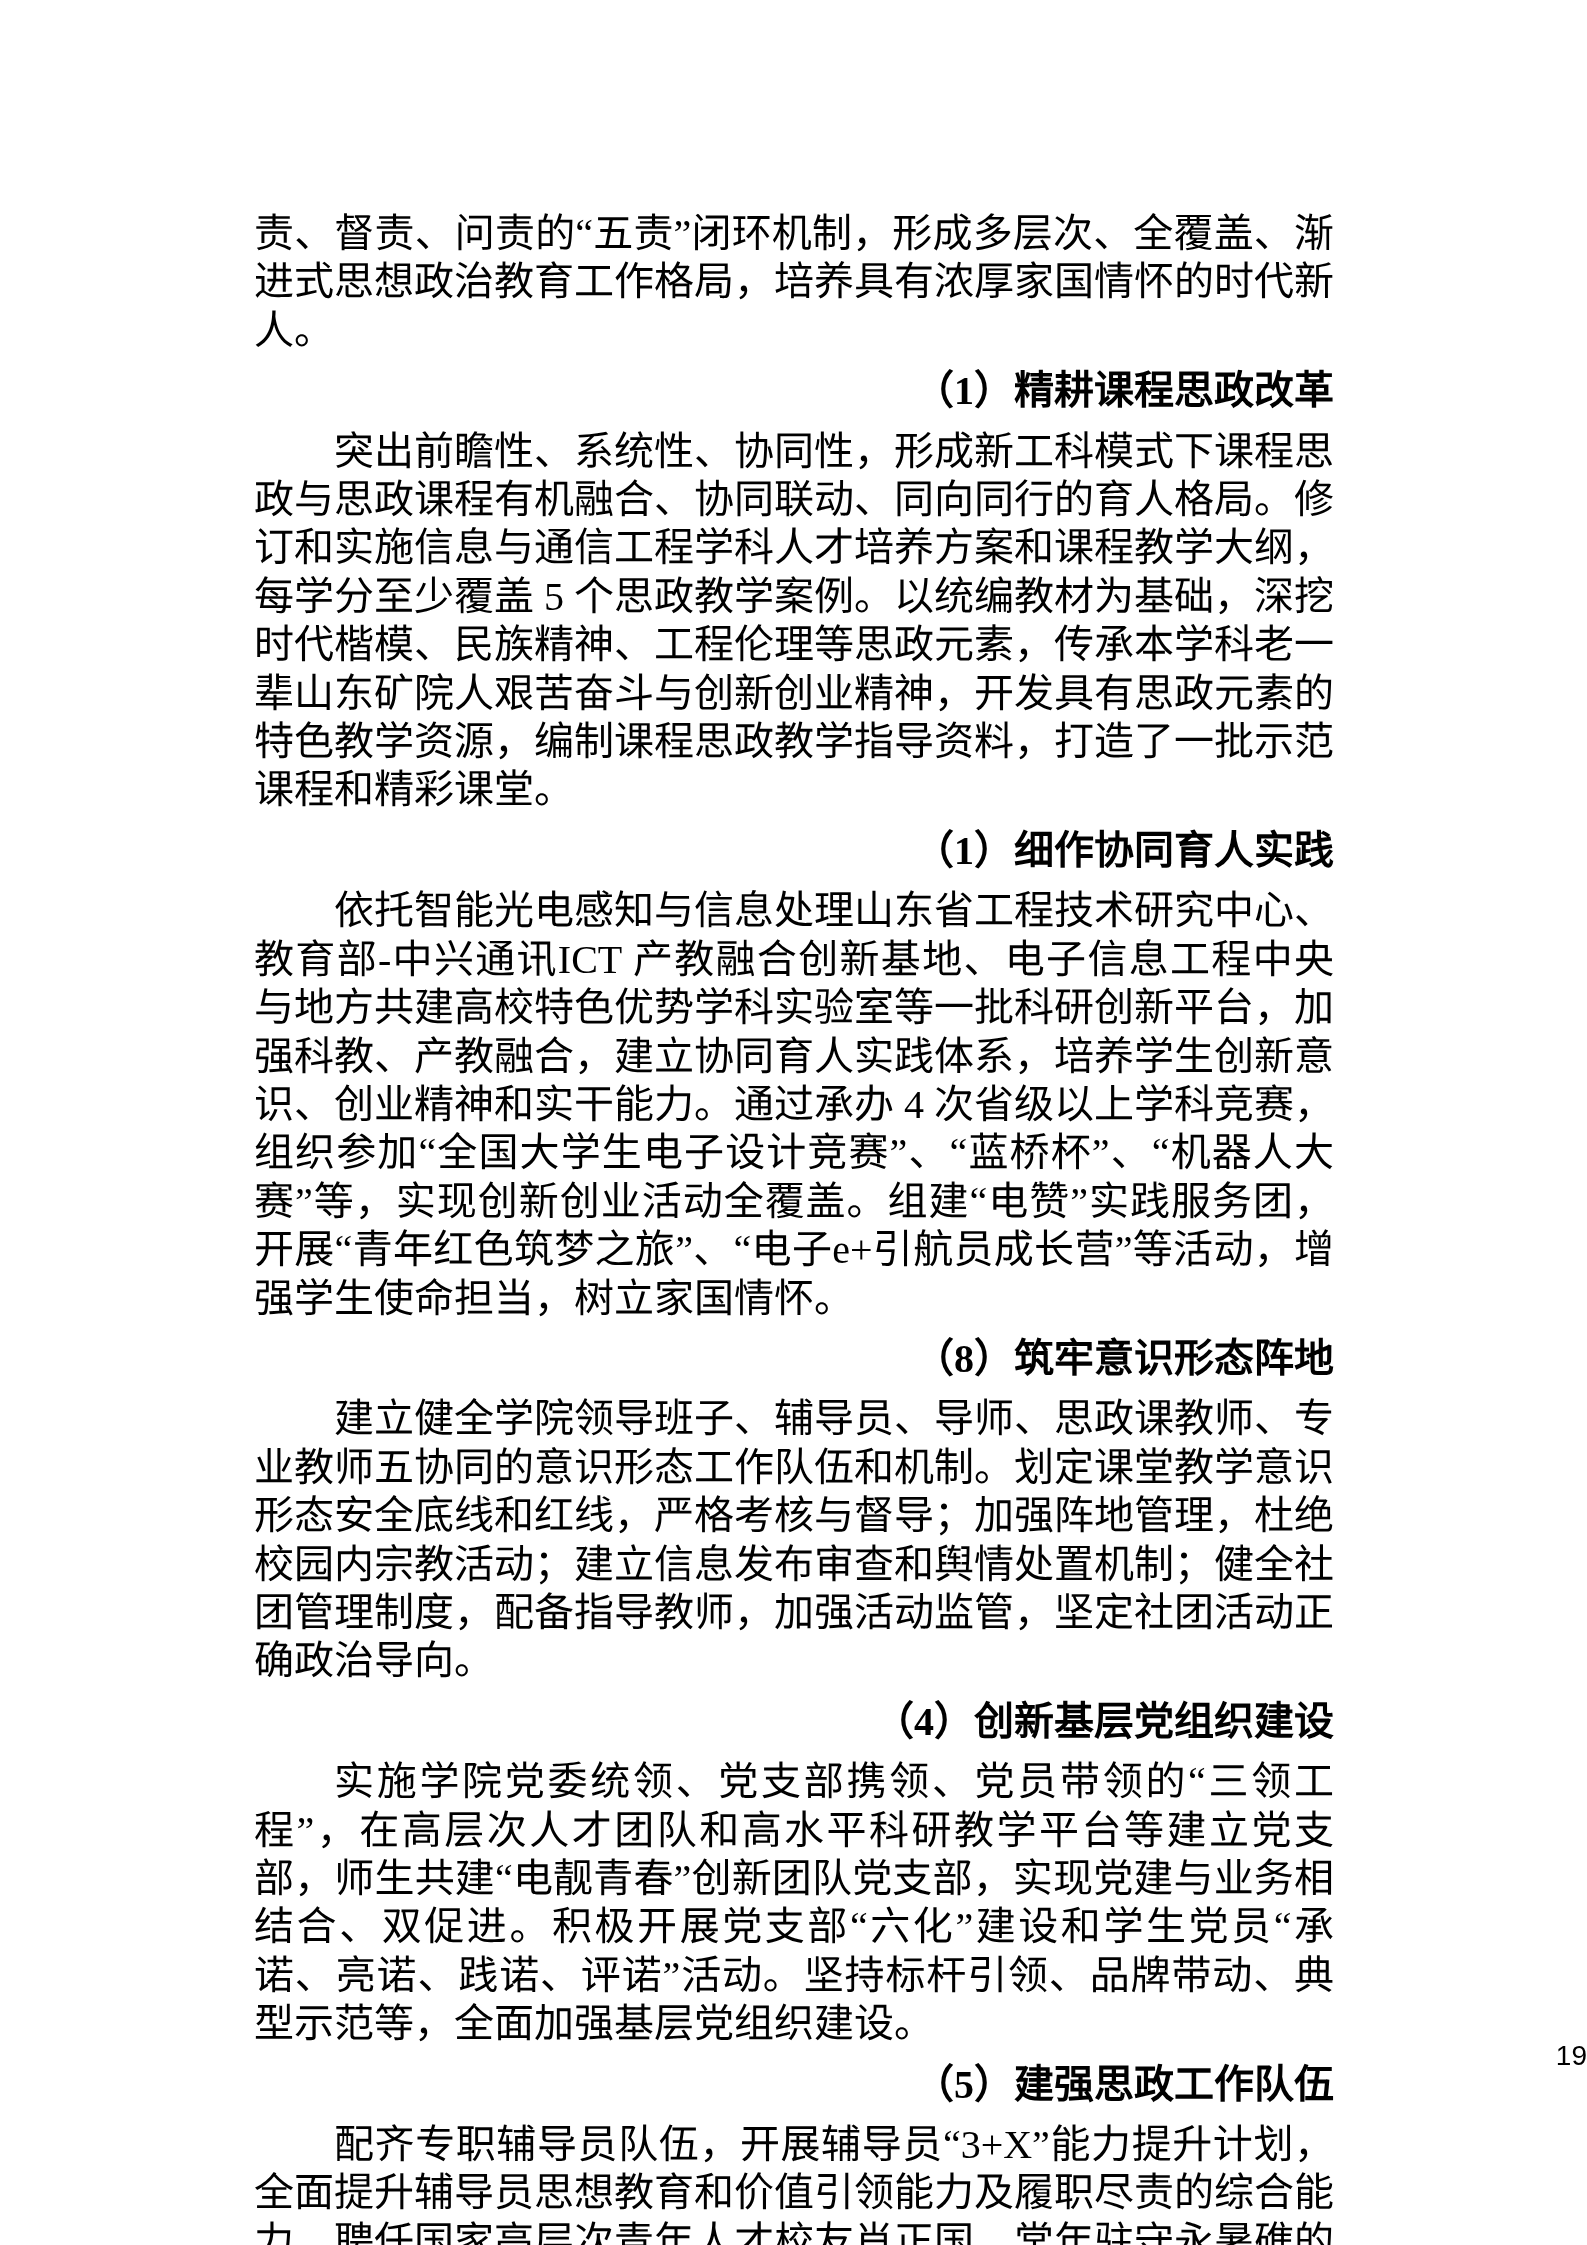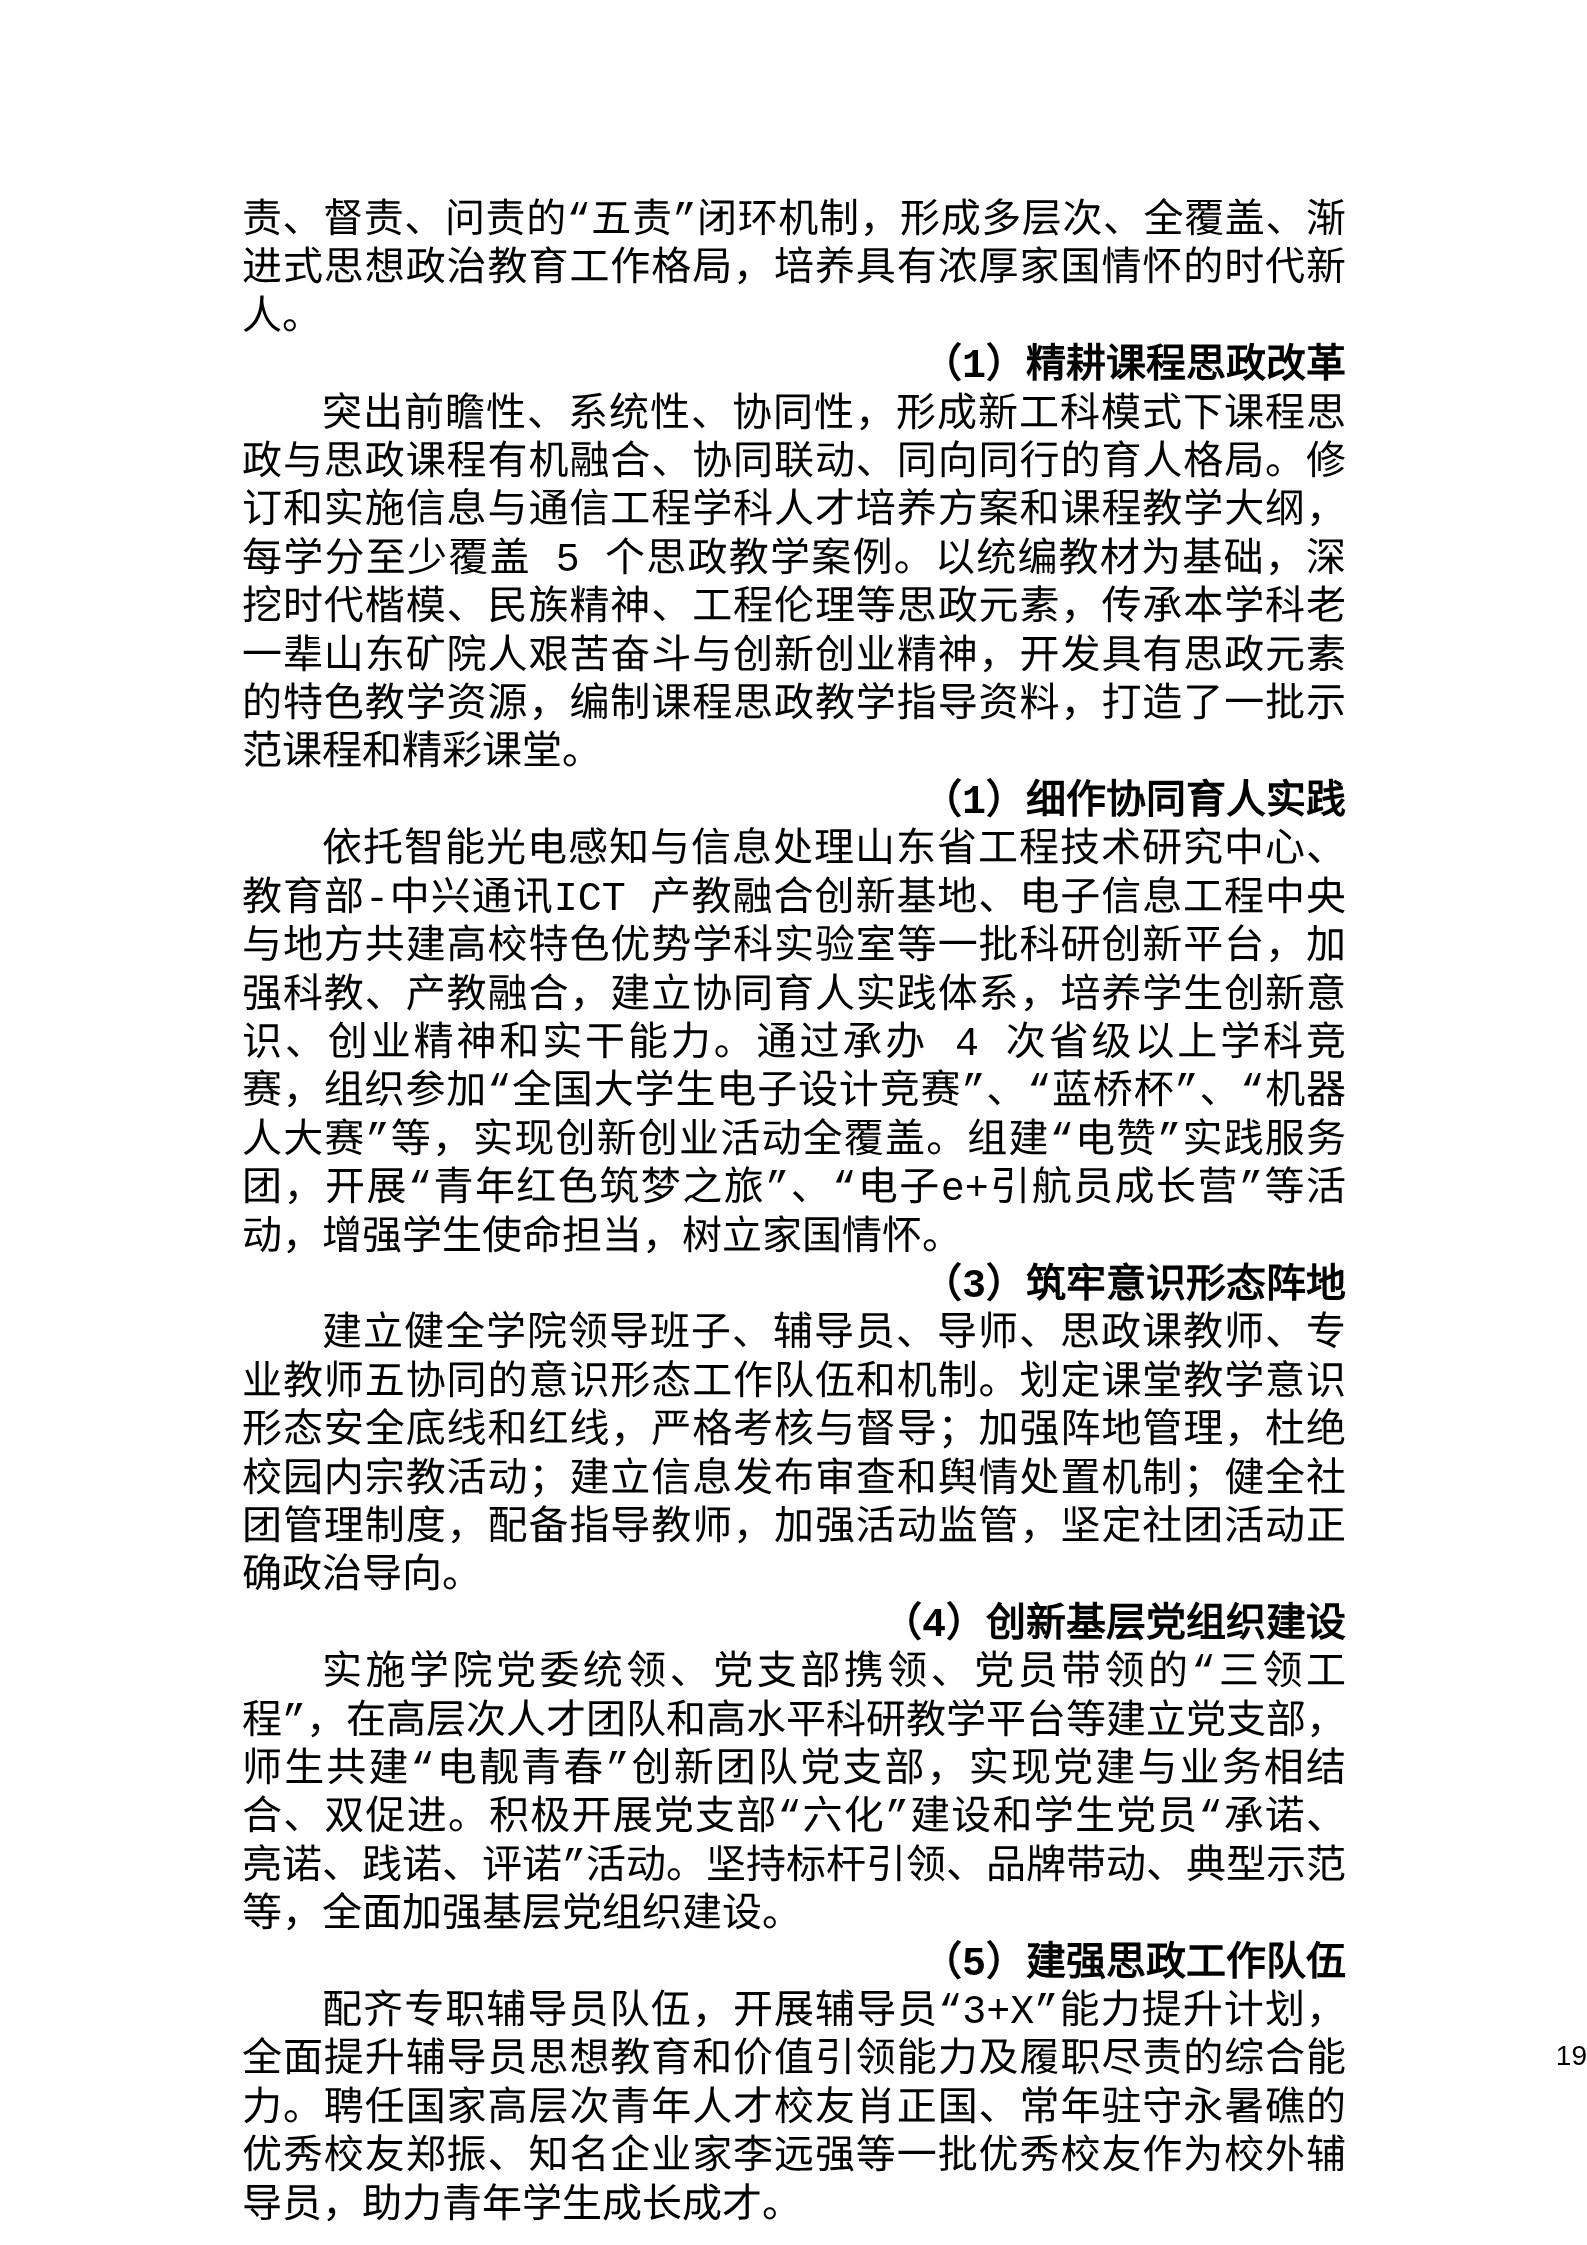--- a/index.html
+++ b/index.html
@@ -20,23 +20,22 @@
     position: absolute;
     left: 242px;
     top: 198px;
     width: 1104px;
     font-size: 40px;
     line-height: 48.4px;
     text-align: justify;
     text-justify: inter-character;
   }
   .content p, .content h3 {
-    margin: 0;
+    margin: 12px;
     padding: 0;
-    font-family: Liberation Mono, monospace;
   }
   .para {
     text-indent: 2em;
   }
   .para-continuation {
     text-indent: 0;
   }
   .heading {
     font-size: 40px;
     font-weight: bold;
@@ -59,21 +58,21 @@
 </head>
 <body>
 
 <div class="page">
   <div class="content">
     <p class="para para-continuation">责、督责、问责的“五责”闭环机制，形成多层次、全覆盖、渐进式思想政治教育工作格局，培养具有浓厚家国情怀的时代新人。</p>
     <h3 class="heading">（1）精耕课程思政改革</h3>
     <p class="para">突出前瞻性、系统性、协同性，形成新工科模式下课程思政与思政课程有机融合、协同联动、同向同行的育人格局。修订和实施信息与通信工程学科人才培养方案和课程教学大纲，每学分至少覆盖 5 个思政教学案例。以统编教材为基础，深挖时代楷模、民族精神、工程伦理等思政元素，传承本学科老一辈山东矿院人艰苦奋斗与创新创业精神，开发具有思政元素的特色教学资源，编制课程思政教学指导资料，打造了一批示范课程和精彩课堂。</p>
     <h3 class="heading">（1）细作协同育人实践</h3>
     <p class="para">依托智能光电感知与信息处理山东省工程技术研究中心、教育部-中兴通讯ICT 产教融合创新基地、电子信息工程中央与地方共建高校特色优势学科实验室等一批科研创新平台，加强科教、产教融合，建立协同育人实践体系，培养学生创新意识、创业精神和实干能力。通过承办 4 次省级以上学科竞赛，组织参加“全国大学生电子设计竞赛”、“蓝桥杯”、“机器人大赛”等，实现创新创业活动全覆盖。组建“电赞”实践服务团，开展“青年红色筑梦之旅”、“电子e+引航员成长营”等活动，增强学生使命担当，树立家国情怀。</p>
-    <h3 class="heading">（3）筑牢意识形态阵地</h3>
+    <h3 class="heading">（8）筑牢意识形态阵地</h3>
     <p class="para">建立健全学院领导班子、辅导员、导师、思政课教师、专业教师五协同的意识形态工作队伍和机制。划定课堂教学意识形态安全底线和红线，严格考核与督导；加强阵地管理，杜绝校园内宗教活动；建立信息发布审查和舆情处置机制；健全社团管理制度，配备指导教师，加强活动监管，坚定社团活动正确政治导向。</p>
     <h3 class="heading">（4）创新基层党组织建设</h3>
     <p class="para">实施学院党委统领、党支部携领、党员带领的“三领工程”，在高层次人才团队和高水平科研教学平台等建立党支部，师生共建“电靓青春”创新团队党支部，实现党建与业务相结合、双促进。积极开展党支部“六化”建设和学生党员“承诺、亮诺、践诺、评诺”活动。坚持标杆引领、品牌带动、典型示范等，全面加强基层党组织建设。</p>
     <h3 class="heading">（5）建强思政工作队伍</h3>
     <p class="para">配齐专职辅导员队伍，开展辅导员“3+X”能力提升计划，全面提升辅导员思想教育和价值引领能力及履职尽责的综合能力。聘任国家高层次青年人才校友肖正国、常年驻守永暑礁的优秀校友郑振、知名企业家李远强等一批优秀校友作为校外辅导员，助力青年学生成长成才。</p>
   </div>
   <div class="page-number">19</div>
 </div>
 
 </body></html>

